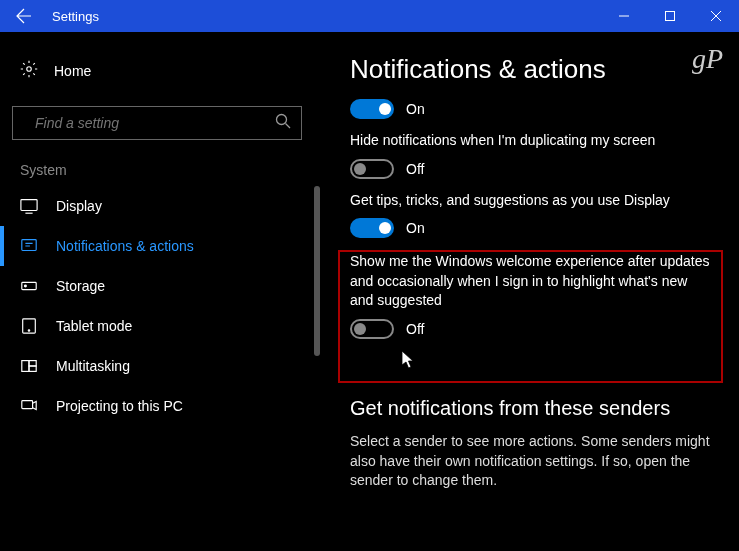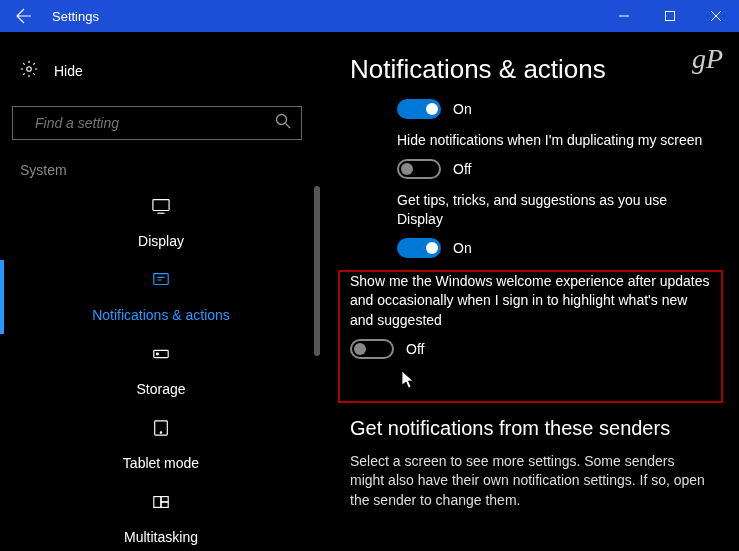--- a/index.html
+++ b/index.html
@@ -14,28 +14,28 @@
     .content { display: flex; height: calc(551px - 32px); }
     .sidebar { width: 322px; padding: 18px 0 0 0; position: relative; }
     .home-row { display: flex; align-items: center; padding: 10px 20px; gap: 16px; margin-bottom: 14px; }
     .gear-icon svg { width: 18px; height: 18px; }
     .home-label { font-size: 14px; }
     .search-box { margin: 0 20px 22px 12px; border: 1px solid #666; height: 34px; display: flex; align-items: center; padding: 0 10px; justify-content: flex-end; }
     .search-box input { background: transparent; border: none; color: #999; font-size: 14px; outline: none; width: 240px; font-style: italic; }
     .search-icon svg { width: 16px; height: 16px; }
     .cat-label { color: #888; font-size: 14px; padding: 0 20px 8px 20px; }
     .nav-scroll { position: relative; }
-    .nav-item { display: flex; align-items: center; padding: 11px 20px; gap: 18px; font-size: 14px; flex-direction: column; }
+    .nav-item { display: flex; align-items: center; padding: 11px 20px; gap: 18px; font-size: 14px; }
     .nav-item.selected { color: #2997ff; border-left: 4px solid #2997ff; padding-left: 16px; }
     .nav-item .ni-icon { width: 18px; display: flex; align-items: center; justify-content: center; }
     .nav-item .ni-icon svg { width: 18px; height: 18px; }
     .scrollbar { position: absolute; right: 2px; top: 0; width: 6px; height: 170px; background: #555; border-radius: 3px; }
     .main { flex: 1; padding: 22px 28px 0 28px; position: relative; overflow: hidden; }
     .main h1 { font-size: 26px; font-weight: 400; margin-bottom: 14px; }
-    .setting-row { margin-bottom: 12px; margin-left: 47px; }
+    .setting-row { margin-bottom: 12px; }
     .setting-text { font-size: 14px; line-height: 1.4; margin-bottom: 8px; }
     .toggle { display: flex; align-items: center; gap: 12px; margin-bottom: 10px; }
     .toggle-track { width: 44px; height: 20px; border-radius: 10px; display: flex; align-items: center; padding: 0 3px; }
     .toggle-track.on { background: #0078d7; justify-content: flex-end; }
     .toggle-track.off { background: transparent; border: 2px solid #888; justify-content: flex-start; width: 44px; height: 20px; padding: 0 2px; }
     .toggle-knob { width: 12px; height: 12px; border-radius: 50%; }
     .toggle-track.on .toggle-knob { background: #fff; }
     .toggle-track.off .toggle-knob { background: #888; }
     .toggle-label { font-size: 14px; }
     .highlight-box { border: 2px solid #aa0000; padding: 0 10px 32px 10px; margin: 4px -12px 14px -12px; position: relative; }
@@ -76,21 +76,21 @@
 
 <div class="content">
   <div class="sidebar">
     <div class="home-row">
       <span class="gear-icon">
         <svg viewBox="0 0 24 24" fill="none" stroke="#fff" stroke-width="1.5">
             <circle cx="12" cy="12" r="3"></circle>
             <path d="M12 1v3M12 20v3M4.2 4.2l2.1 2.1M17.7 17.7l2.1 2.1M1 12h3M20 12h3M4.2 19.8l2.1-2.1M17.7 6.3l2.1-2.1"></path>
           </svg>
       </span>
-      <span class="home-label">Hide</span>
+      <span class="home-label">Home</span>
     </div>
     <div class="search-box">
       <input type="text" placeholder="Find a setting" style="">
       <span class="search-icon">
         <svg viewBox="0 0 16 16" fill="none" stroke="#999" stroke-width="1.3">
             <circle cx="6.5" cy="6.5" r="5"></circle>
             <path d="M10.5 10.5 L15 15"></path>
           </svg>
       </span>
     </div>
@@ -197,15 +197,15 @@
         <span class="toggle-label">Off</span>
       </div>
       <div class="cursor">
         <svg viewBox="0 0 14 18">
             <path d="M0 0 L0 14 L4 11 L6.5 17 L9 16 L6.5 10 L11 10 Z" fill="#fff" stroke="#000" stroke-width="0.8"></path>
           </svg>
       </div>
     </div>
 
     <div class="section-h">Get notifications from these senders</div>
-    <div class="section-desc">Select a screen to see more settings. Some senders might also have their own notification settings. If so, open the sender to change them.</div>
+    <div class="section-desc">Select a sender to see more actions. Some senders might also have their own notification settings. If so, open the sender to change them.</div>
   </div>
 </div>
 
 </body></html>

